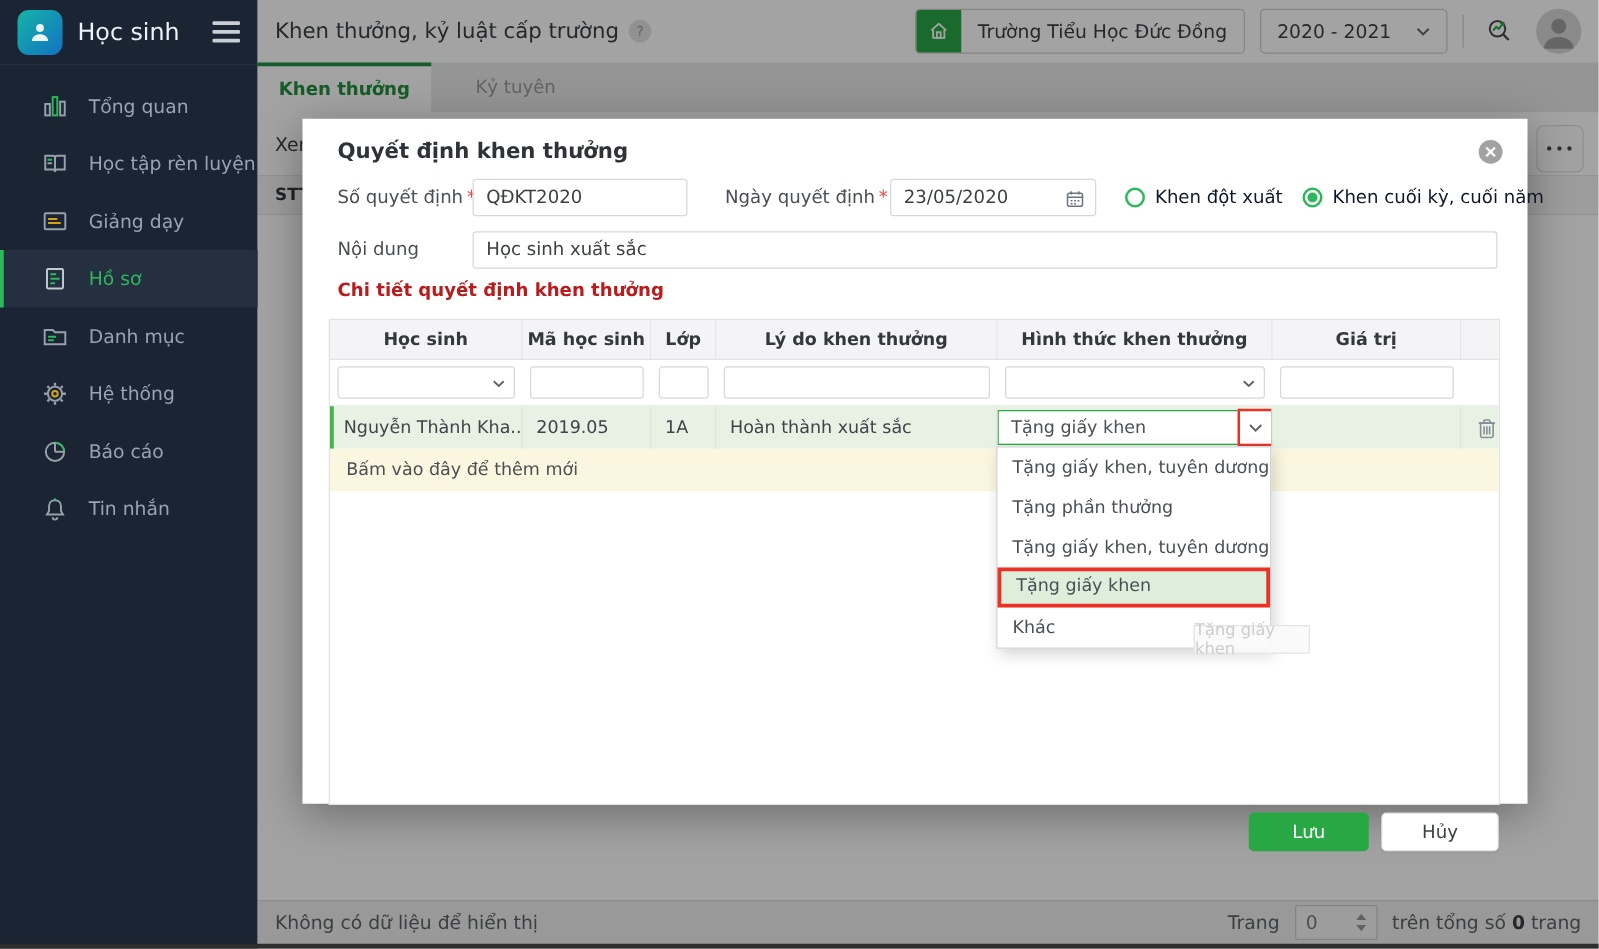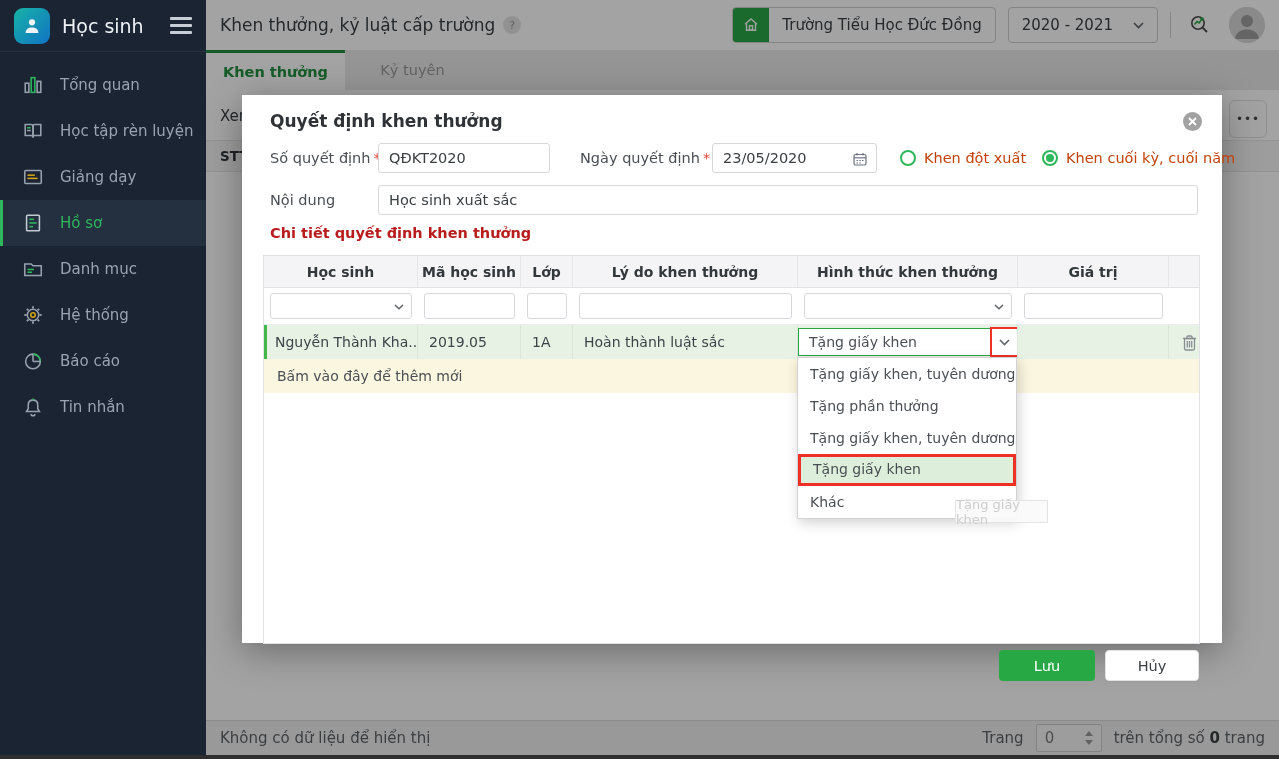--- a/index.html
+++ b/index.html
@@ -7,21 +7,21 @@
   body { position:relative; font-family:"DejaVu Sans","Liberation Sans",sans-serif; background:#fff; font-size:14px; color:#3c4043; }
 
   
   .sidebar { position:absolute; left:0; top:0; width:206px; height:759px; background:#1b2433; z-index:5; }
   .sb-header { height:52px; display:flex; align-items:center; padding:0 14px; gap:12px; border-bottom:1px solid #273143; }
   .sb-logo { width:36px; height:36px; border-radius:9px; background:linear-gradient(135deg,#16b3a6,#1173c4); display:flex; align-items:center; justify-content:center; flex:none; }
   .sb-title { color:#eef2f6; font-size:19px; flex:1; }
   .hamburger { width:22px; display:flex; flex-direction:column; gap:4px; cursor:pointer; }
   .hamburger span { display:block; height:3px; background:#c7ced6; border-radius:1px; }
   .sb-menu { padding-top:10px; }
-  .sb-item { height:46px; display:flex; align-items:center; gap:15px; padding-left:18px; color:#98a4b1; font-size:15px; border-left:3px solid transparent; cursor:pointer; }
+  .sb-item { height:46px; display:flex; align-items:center; gap:15px; padding-left:29px; color:#98a4b1; font-size:15px; border-left:3px solid transparent; cursor:pointer; }
   .sb-item .ic { width:24px; height:24px; display:flex; align-items:center; justify-content:center; flex:none; }
   .sb-item.active { background:#242f40; border-left-color:#2eb85c; color:#2eb85c; }
 
   
   .main { position:absolute; left:206px; top:0; width:1073px; height:759px; background:#fff; }
   .topbar { height:50px; background:#fff; display:flex; align-items:center; padding:0 14px; }
   .page-title { font-size:17px; color:#3a3f44; }
   .help-badge { width:18px; height:18px; border-radius:50%; background:#e3e3e3; color:#999; font-size:11px; display:flex; align-items:center; justify-content:center; margin-left:8px; }
   .topbar-right { margin-left:auto; display:flex; align-items:center; gap:12px; }
   .school-box { display:flex; align-items:center; border:1px solid #cfcfcf; border-radius:4px; overflow:hidden; height:36px; background:#fff; }
@@ -57,21 +57,21 @@
   
   .modal { position:absolute; left:242px; top:95px; width:980px; height:548px; background:#fff; z-index:60; box-shadow:0 8px 34px rgba(0,0,0,.35); }
   .modal-title { position:absolute; left:28px; top:16px; font-size:17px; font-weight:bold; color:#2f3338; }
   .modal-close { position:absolute; right:20px; top:17px; width:19px; height:19px; border-radius:50%; background:#a2a2a2; display:flex; align-items:center; justify-content:center; cursor:pointer; }
 
   .fld-label { position:absolute; font-size:14.5px; color:#4a4f55; line-height:30px; white-space:nowrap; }
   .req { color:#e8463c; margin-left:3px; }
   .txt-input { position:absolute; height:30px; border:1px solid #d8d8dc; border-radius:3px; font-size:14.5px; color:#3c4043; padding:0 10px; background:#fff; display:flex; align-items:center; cursor:text; }
   .cal-ic { position:absolute; right:8px; top:7px; }
 
-  .radio-item { position:absolute; top:48px; height:30px; display:flex; align-items:center; gap:8px; cursor:pointer; font-size:14.5px; color:#c2410c; white-space:nowrap; }
+  .radio-item { position:absolute; top:48px; height:30px; display:flex; align-items:center; gap:8px; cursor:pointer; font-size:14.5px; color:#0f172a; white-space:nowrap; }
   .radio-circle { width:16px; height:16px; border-radius:50%; border:2px solid #2eb85c; display:flex; align-items:center; justify-content:center; flex:none; }
   .radio-dot { width:8px; height:8px; border-radius:50%; background:#2eb85c; }
 
   .detail-title { position:absolute; left:28px; top:130px; font-size:14.5px; font-weight:bold; color:#b91c1c; }
 
   .dtable { position:absolute; left:21px; top:160px; width:937px; height:389px; border:1px solid #e2e2e6; background:#fff; }
   .trow { display:flex; width:100%; }
   .thead { height:32px; background:#f4f4f6; border-bottom:1px solid #e2e2e6; }
   .thead .cell { display:flex; align-items:center; justify-content:center; font-size:14px; font-weight:bold; color:#33383d; border-right:1px solid #e6e6ea; height:100%; }
   .thead .cell:last-child { border-right:none; }
@@ -391,21 +391,21 @@
         </div>
       <div class="cell col-gt">
           <div class="filter-box"></div>
         </div>
       <div class="cell col-ac"></div>
     </div>
     <div class="trow tdata">
       <div class="cell col-hs">Nguyễn Thành Kha...</div>
       <div class="cell col-ma">2019.05</div>
       <div class="cell col-lop">1A</div>
-      <div class="cell col-ly">Hoàn thành luật sắc</div>
+      <div class="cell col-ly">Hoàn thành xuất sắc</div>
       <div class="cell col-ht cell-ht">
         <div class="row-select">
           <span class="sel-text">Tặng giấy khen</span>
           <span class="chev-zone">
             <svg width="11" height="7" viewBox="0 0 11 7">
                 <polyline points="1,1 5.5,5.5 10,1" fill="none" stroke="#5f6368" stroke-width="1.6"></polyline>
               </svg>
           </span>
         </div>
       </div>

